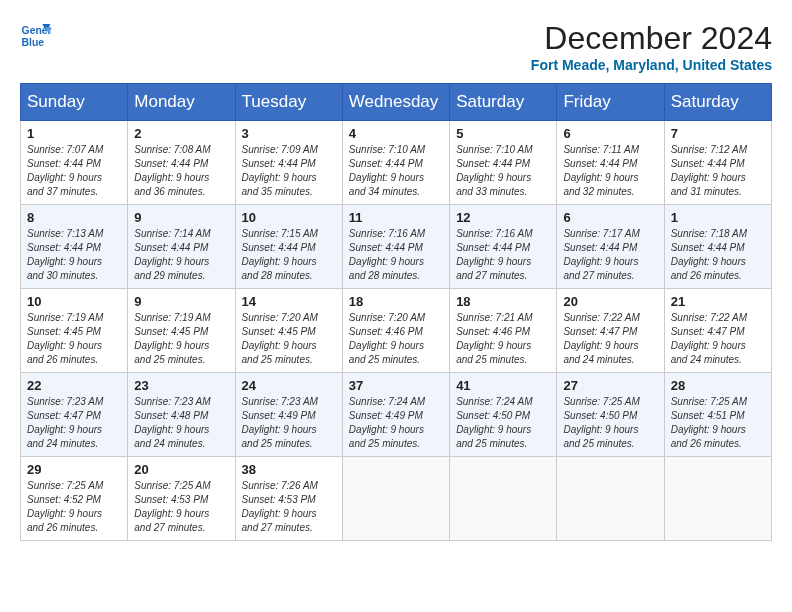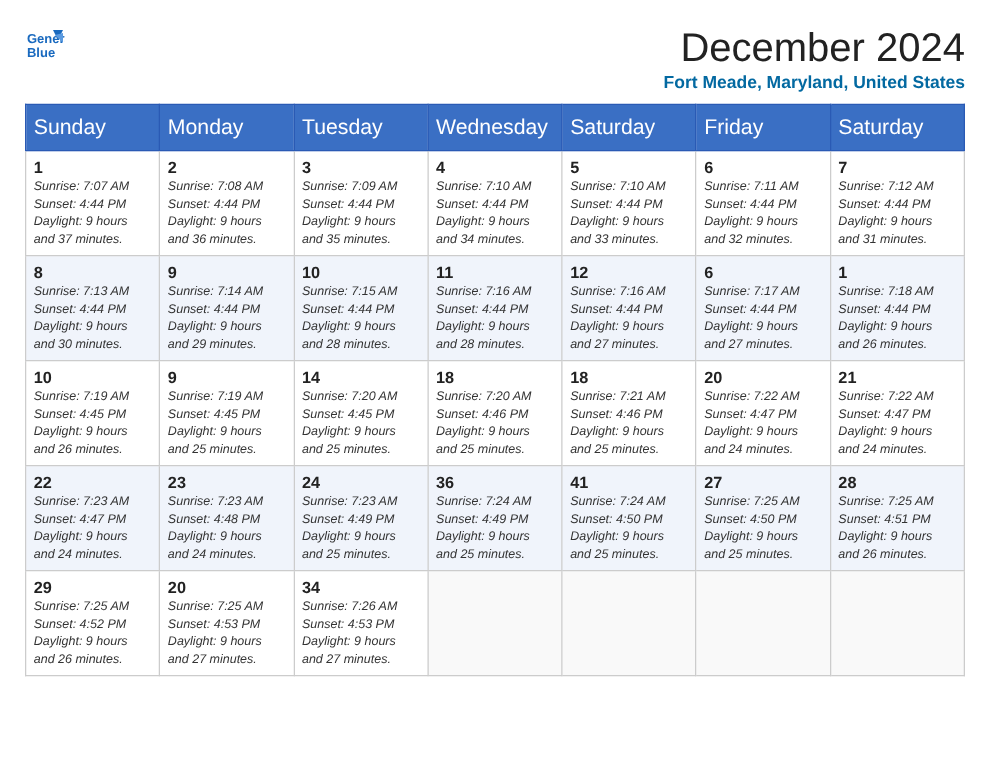--- a/index.html
+++ b/index.html
@@ -304,21 +304,21 @@
         </td>
         <td>
           <span class="day-number">24</span>
           <div class="day-info">
             Sunrise: 7:23 AM<br>
             Sunset: 4:49 PM<br>
             Daylight: 9 hours and 25 minutes.
           </div>
         </td>
         <td>
-          <span class="day-number">36</span>
+          <span class="day-number">37</span>
           <div class="day-info">
             Sunrise: 7:24 AM<br>
             Sunset: 4:49 PM<br>
             Daylight: 9 hours and 25 minutes.
           </div>
         </td>
         <td>
           <span class="day-number">41</span>
           <div class="day-info">
             Sunrise: 7:24 AM<br>
@@ -354,21 +354,21 @@
         </td>
         <td>
           <span class="day-number">20</span>
           <div class="day-info">
             Sunrise: 7:25 AM<br>
             Sunset: 4:53 PM<br>
             Daylight: 9 hours and 27 minutes.
           </div>
         </td>
         <td>
-          <span class="day-number">34</span>
+          <span class="day-number">38</span>
           <div class="day-info">
             Sunrise: 7:26 AM<br>
             Sunset: 4:53 PM<br>
             Daylight: 9 hours and 27 minutes.
           </div>
         </td>
         <td class="empty-cell"></td>
         <td class="empty-cell"></td>
         <td class="empty-cell"></td>
         <td class="empty-cell"></td>

